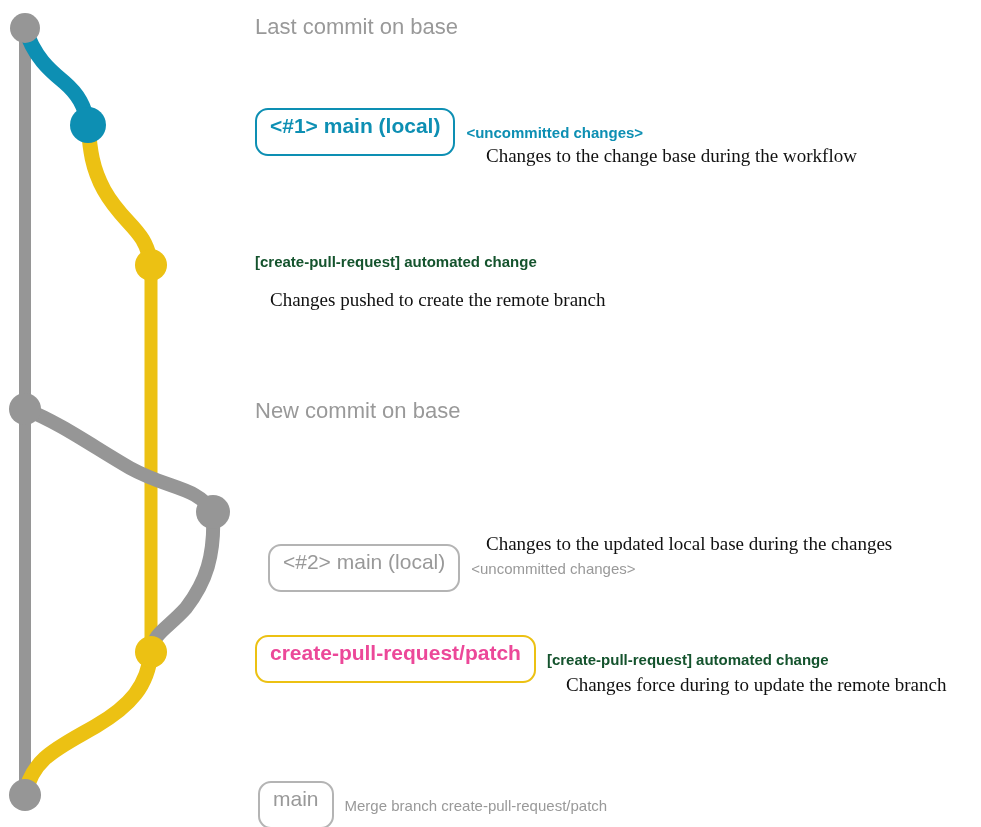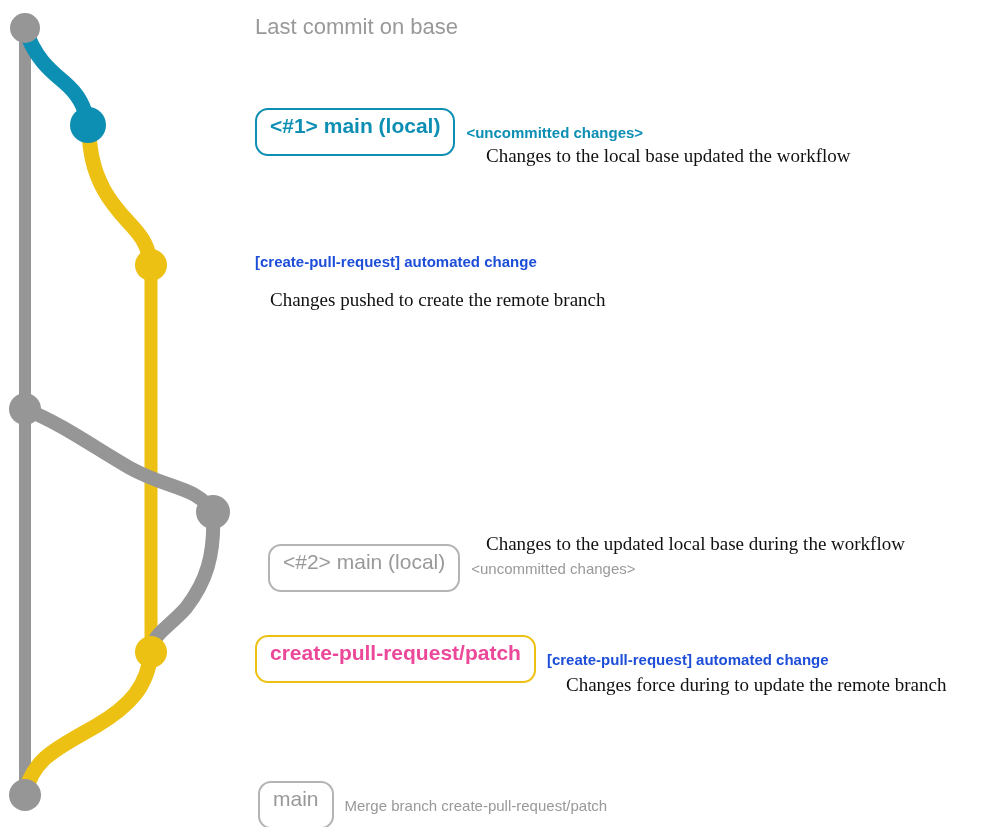--- a/index.html
+++ b/index.html
@@ -32,21 +32,21 @@
   .pill.yellow{border-color:#ecc113;color:#ec4899;font-weight:bold;}
   .pill.plain{border-color:#b4b4b4;color:#999999;font-weight:normal;}
 
   .subject{
     font-size:15px;
     font-family:"Liberation Sans", sans-serif;
     white-space:nowrap;
   }
   .subject.blue{color:#0d8fb3;font-weight:bold;}
   .subject.grey{color:#999999;font-weight:normal;}
-  .subject.yellow{color:#1d4ed8;font-weight:bold;}
+  .subject.yellow{color:#14532d;font-weight:bold;}
 
   .heading{
     position:absolute;
     font-size:22px;
     color:#999999;
     font-family:"Liberation Sans", sans-serif;
     white-space:nowrap;
   }
 
   .desc{
@@ -89,34 +89,35 @@
     <circle cx="25" cy="795" r="16" fill="#969696"></circle>
   </svg>
 
   <div class="heading" style="left:255px;top:14px;">Last commit on base</div>
 
   <div class="row" style="left:255px;top:108px;">
     <span class="pill blue">&lt;#1&gt; main (local)</span>
     <span class="gap"></span>
     <span class="subject blue">&lt;uncommitted changes&gt;</span>
   </div>
-  <div class="desc" style="left:486px;top:145px;">Changes to the local base updated the workflow</div>
+  <div class="desc" style="left:486px;top:145px;">Changes to the change base during the workflow</div>
 
   <div class="row" style="left:255px;top:253px;">
     <span class="subject yellow">[create-pull-request] automated change</span>
   </div>
   <div class="desc" style="left:270px;top:289px;">Changes pushed to create the remote branch</div>
 
+  <div class="heading" style="left:255px;top:398px;">New commit on base</div>
 
   <div class="row" style="left:268px;top:496px;margin-top:48px;">
     <span class="pill grey">&lt;#2&gt; main (local)</span>
     <span class="gap"></span>
     <span class="subject grey">&lt;uncommitted changes&gt;</span>
   </div>
-  <div class="desc" style="left:486px;top:533px;">Changes to the updated local base during the workflow</div>
+  <div class="desc" style="left:486px;top:533px;">Changes to the updated local base during the changes</div>
 
   <div class="row" style="left:255px;top:635px;">
     <span class="pill yellow">create-pull-request/patch</span>
     <span class="gap"></span>
     <span class="subject yellow">[create-pull-request] automated change</span>
   </div>
   <div class="desc" style="left:566px;top:674px;">Changes force during to update the remote branch</div>
 
   <div class="row" style="left:258px;top:781px;">
     <span class="pill plain">main</span>

